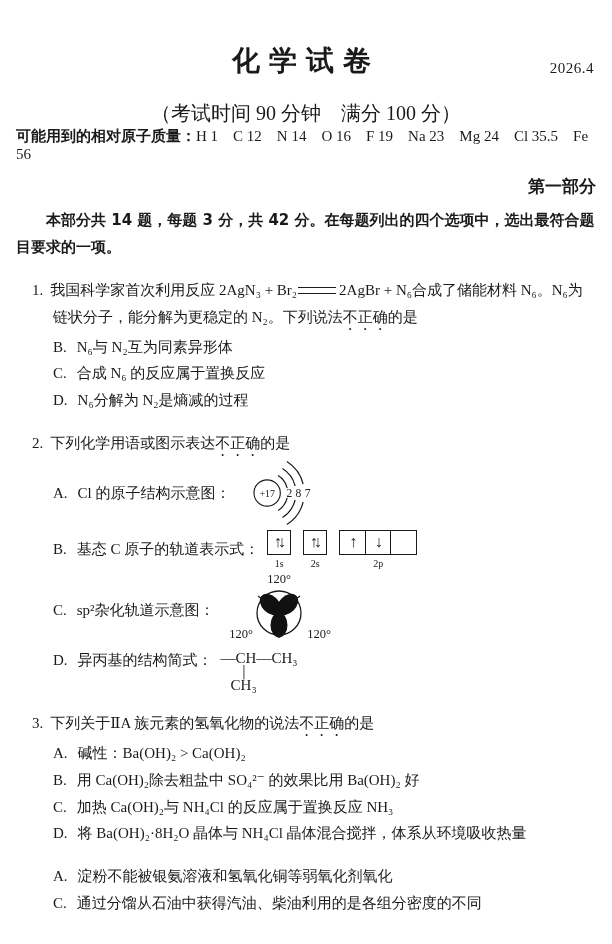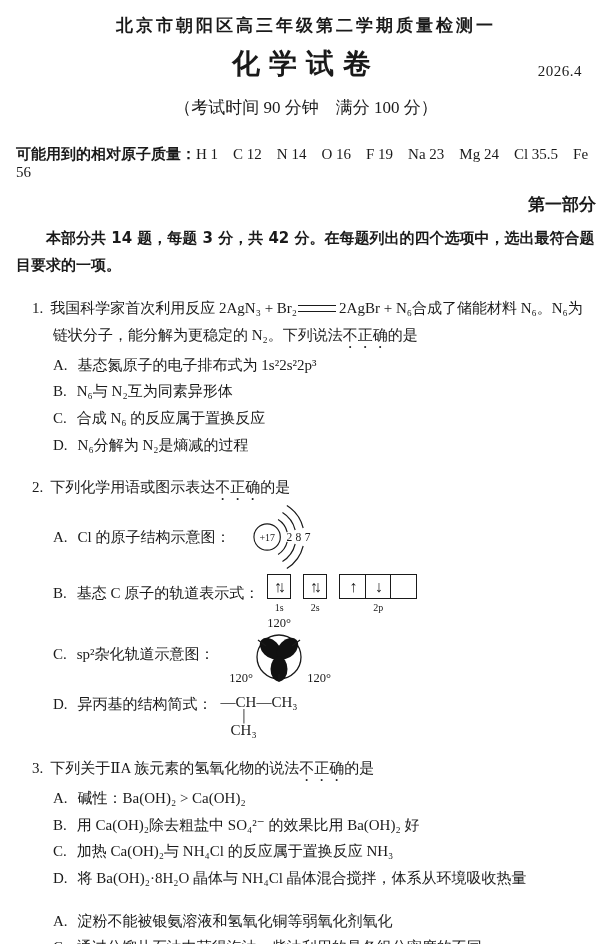--- a/index.html
+++ b/index.html
@@ -10,30 +10,30 @@
     font-size: 15px;
   }
   .page { box-sizing: border-box; width: 612px; height: 944px; padding: 10px 16px 0 16px; }
 
   .hei { font-family: "DejaVu Sans", "Liberation Sans", sans-serif; font-weight: bold; }
 
   .exam-header {
     text-align: center; font-size: 17px; font-weight: 600;
     letter-spacing: 3px; margin-top: 4px;
   }
-  .title-row { position: relative; text-align: center; margin-top: 8px; height: 38px; }
+  .title-row { position: relative; text-align: center; margin-top: 32px; height: 38px; }
   .page-title {
     display: inline-block; margin: 0; font-size: 28px; font-weight: bold;
     letter-spacing: 9px; font-family: "DejaVu Sans", "Liberation Sans", sans-serif;
   }
-  .exam-date { position: absolute; right: 14px; bottom: 3px; font-size: 15px; letter-spacing: 0.5px; }
+  .exam-date { position: absolute; right: 2px; bottom: 3px; font-size: 15px; letter-spacing: 0.5px; }
 
-  .exam-info { text-align: center; margin-top: 13px; font-size: 17px; }
+  .exam-info { text-align: center; margin-top: 20px; font-size: 20px; }
 
-  .masses { margin-top: 26px; font-size: 15px; white-space: pre-wrap; }
+  .masses { margin-top: 0; font-size: 15px; white-space: pre-wrap; }
   .masses .label { font-size: 15px; }
 
   .part-heading { text-align: right; font-size: 17px; margin-top: 12px; }
 
   .part-intro {
     margin: 9px 0 4px 0; text-indent: 2em; line-height: 1.8; font-size: 15px;
   }
 
   .question { margin-top: 16px; }
   .stem { padding-left: 37px; text-indent: -21px; line-height: 1.78; }
@@ -77,38 +77,36 @@
   .s-line2 { margin-left: 10px; }
 
   svg text { font-family: "Liberation Serif", "DejaVu Serif", serif; fill: #1a1a1a; }
   .diag { margin-left: 6px; flex: none; }
 </style>
 </head>
 <body>
 
 <div class="page">
 
-  <div class="exam-header">北京市朝阳区高三年级第二学期质量检测一</div>
 
   <div class="title-row">
     <h1 class="page-title">化学试卷</h1>
     <span class="exam-date">2026.4</span>
   </div>
 
   <div class="exam-info">（考试时间 90 分钟　满分 100 分）</div>
 
   <div class="masses"><span class="hei label">可能用到的相对原子质量：</span><span>H 1　C 12　N 14　O 16　F 19　Na 23　Mg 24　Cl 35.5　Fe 56</span></div>
 
   <div class="part-heading hei">第一部分</div>
 
   <p class="part-intro hei">本部分共 14 题，每题 3 分，共 42 分。在每题列出的四个选项中，选出最符合题目要求的一项。</p>
 
   <div class="question">
     <div class="stem"><span class="qnum">1.</span><span>我国科学家首次利用反应 2AgN₃ + Br₂</span><span class="eq-line"></span><span>2AgBr + N₆合成了储能材料 N₆。N₆为链状分子，能分解为更稳定的 N₂。下列说法</span><span class="emph">不正确</span><span>的是</span></div>
-    <div class="option"><span class="opt-label">A.</span><span>基态氮原子的电子排布式为 1s²2s²2p³</span></div>
     <div class="option"><span class="opt-label">B.</span><span>N₆与 N₂互为同素异形体</span></div>
     <div class="option"><span class="opt-label">C.</span><span>合成 N₆ 的反应属于置换反应</span></div>
     <div class="option"><span class="opt-label">D.</span><span>N₆分解为 N₂是熵减的过程</span></div>
   </div>
 
   <div class="question">
     <div class="stem"><span class="qnum">2.</span><span>下列化学用语或图示表达</span><span class="emph">不正确</span><span>的是</span></div>
 
     <div class="opt-flex">
       <span class="opt-label">A.</span>

